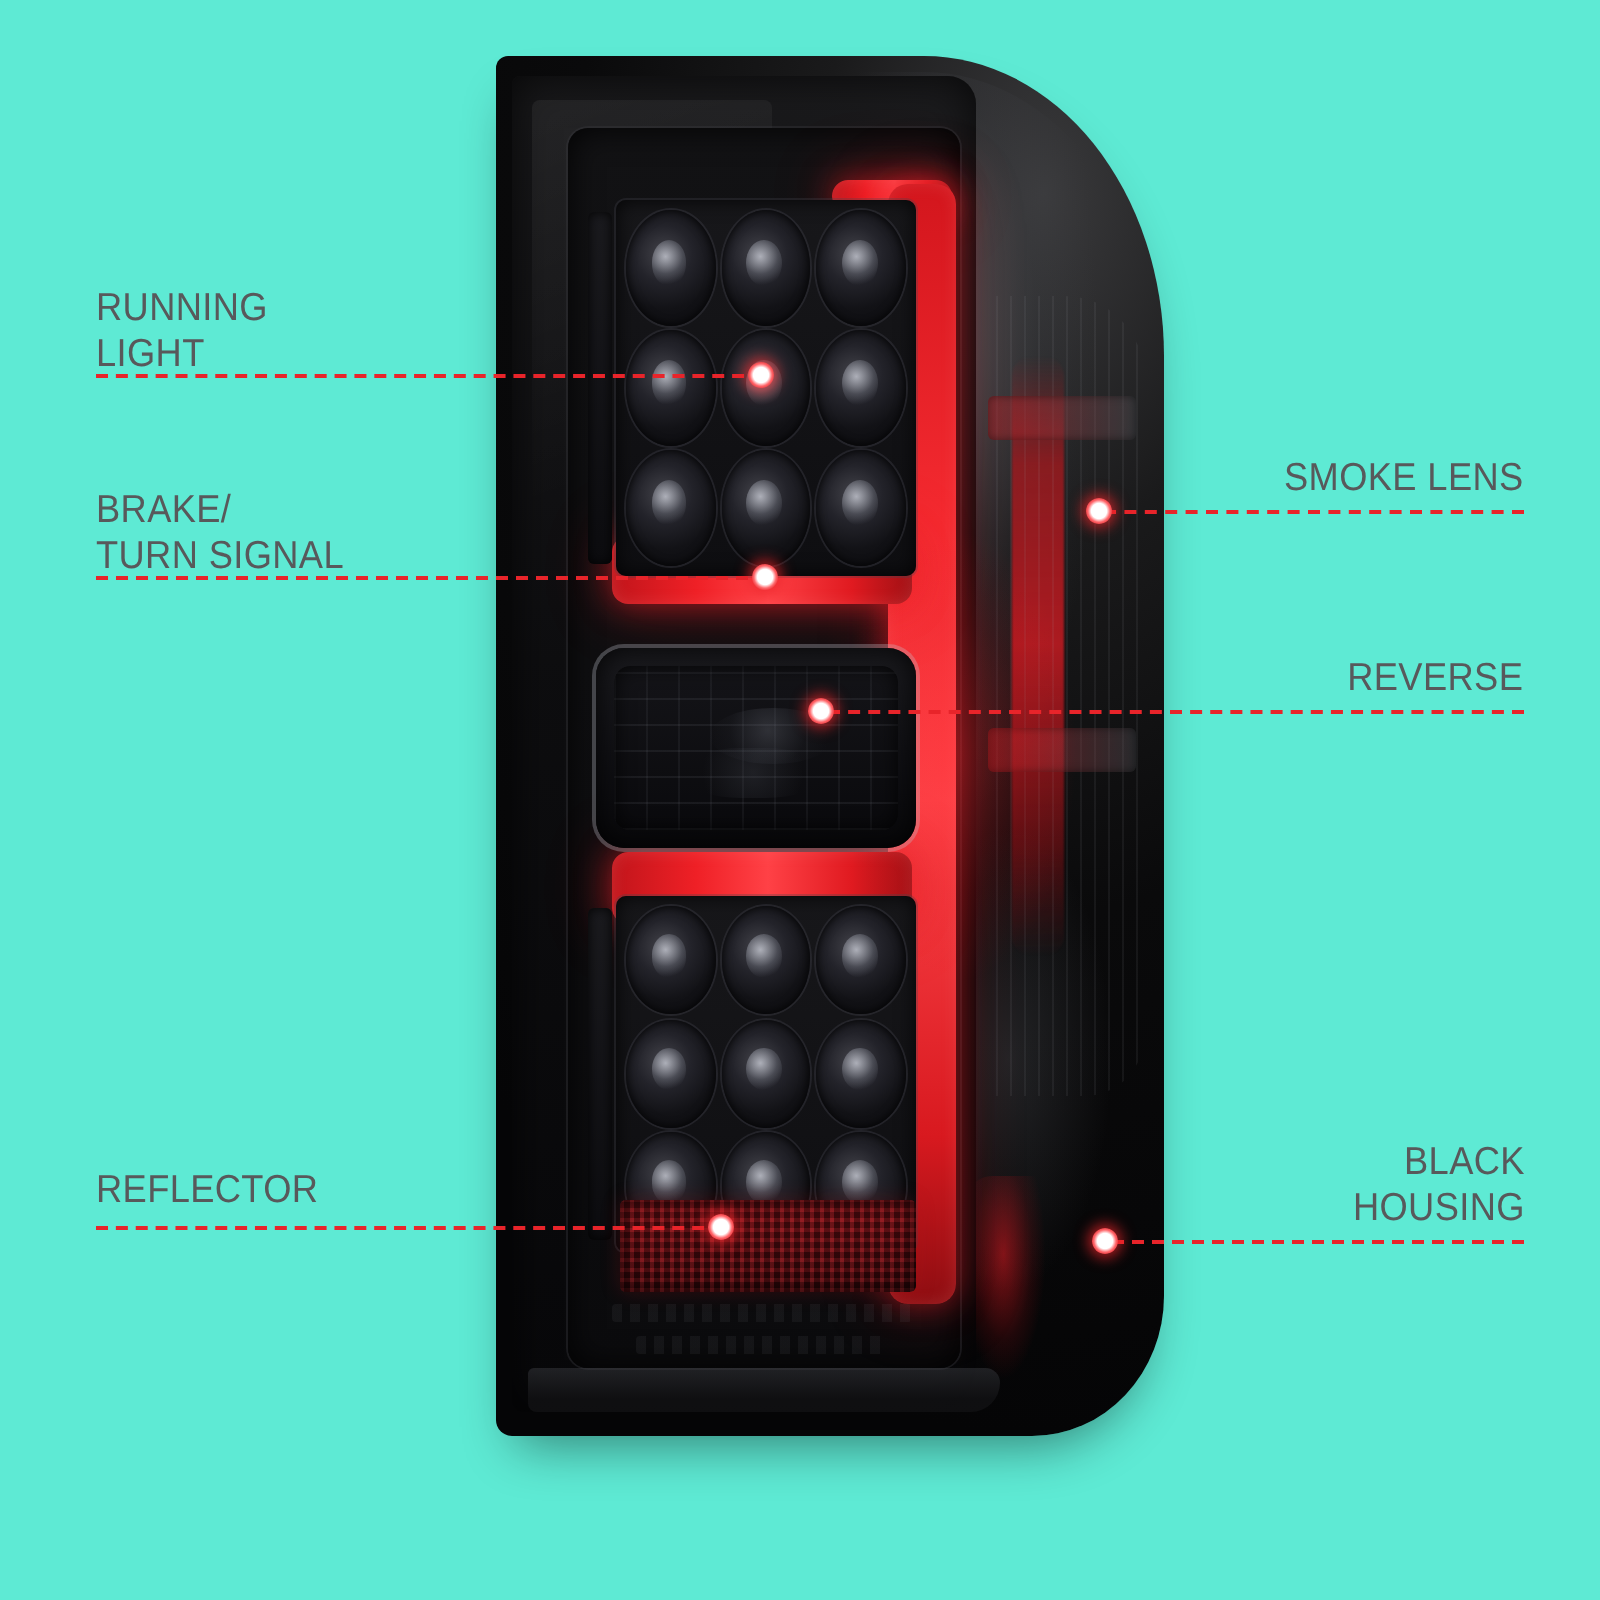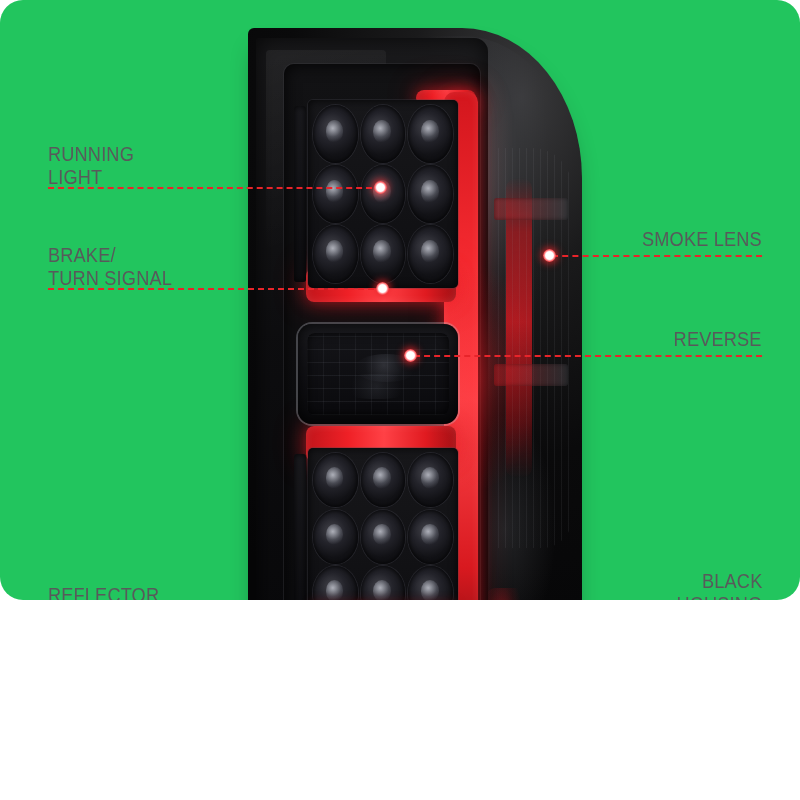--- a/index.html
+++ b/index.html
@@ -3,21 +3,21 @@
 <meta charset="utf-8">
 <style>
   html,body{margin:0;padding:0;}
   body{
     width:800px;height:800px;
     background:#ffffff;
     font-family:"Liberation Sans","DejaVu Sans",sans-serif;
     overflow:hidden;
     position:relative;
   }
-  #stage{position:absolute;left:0;top:0;width:800px;height:600px;overflow:hidden;background:#22c55e;border-radius:23px;}
+  #stage{position:absolute;left:0;top:0;width:800px;height:800px;overflow:hidden;background:#5eead4;}
 
   
   .product{position:absolute;left:248px;top:28px;width:334px;height:690px;}
 
   
   .housing{
     position:absolute;left:0;top:0;width:334px;height:690px;
     background:
       radial-gradient(120% 90% at 82% 10%, #3a3a3c 0%, #1a1a1b 28%, #0a0a0b 58%, #050506 100%),
       linear-gradient(180deg,#141415 0%,#0a0a0b 50%,#050506 100%);

